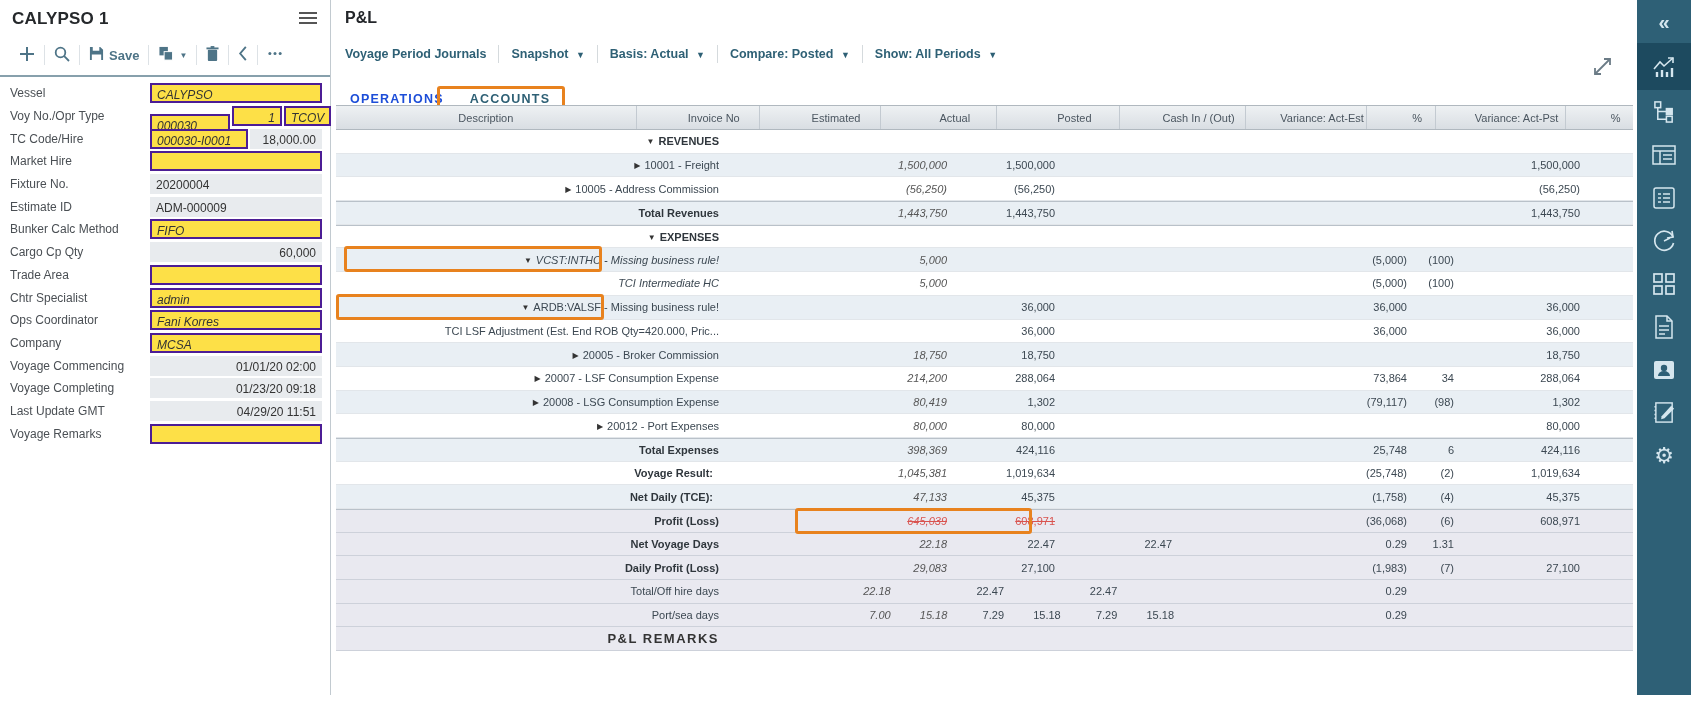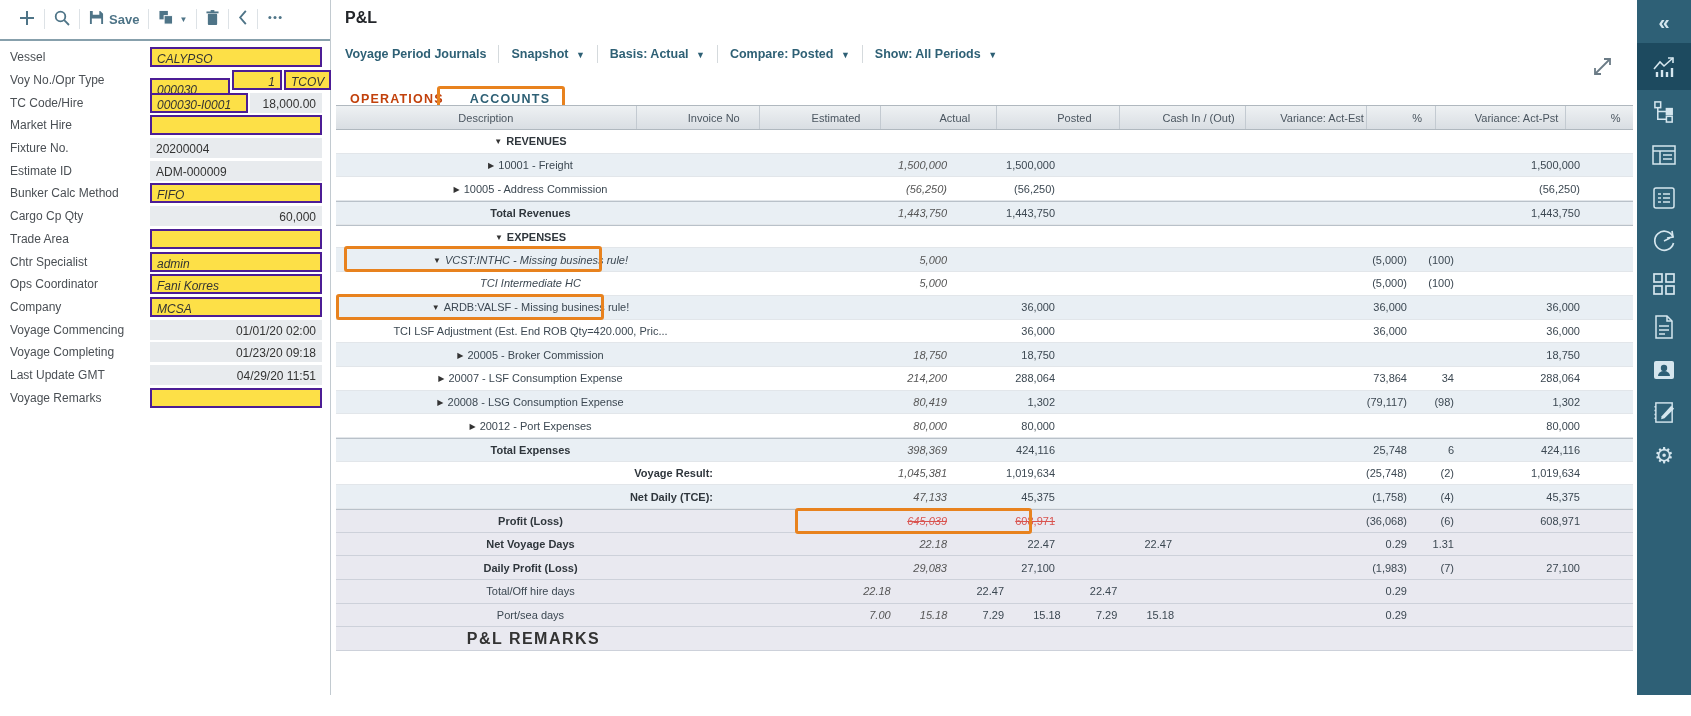--- a/index.html
+++ b/index.html
@@ -27,63 +27,75 @@
   
   .pnl-panel { position:absolute; left:331px; top:0; width:1306px; height:695px; background:#fff; }
   .pnl-title { position:absolute; left:14px; top:9px; font-size:16px; font-weight:bold; color:#23262a; }
   .collapse-icon { position:absolute; left:1258px; top:52px; width:28px; height:28px; cursor:pointer; }
   .pnl-toolbar { position:absolute; left:14px; top:42px; display:flex; align-items:center; height:24px; }
   .pnl-toolbar .plink { color:#2e6075; font-size:12.5px; font-weight:bold; padding:0 12px; cursor:pointer; white-space:nowrap; }
   .pnl-toolbar .plink:first-child { padding-left:0; }
   .pnl-toolbar .caret { font-size:9px; margin-left:4px; color:#2e6075; }
   .pnl-toolbar .sep { width:1px; height:18px; background:#d5dadd; }
   .tabs { position:absolute; left:19px; top:92px; display:flex; gap:26px; }
-  .tab { font-size:12.5px; letter-spacing:1.2px; font-weight:bold; color:#c2410c; padding-bottom:6px; cursor:pointer; }
+  .tab { font-size:12.5px; letter-spacing:1.2px; font-weight:bold; color:#1d4ed8; padding-bottom:6px; cursor:pointer; }
   .tab.active { color:#2e6075; border-bottom:4px solid #2e6075; }
   .tab-annotation { position:absolute; left:106px; top:86px; width:128px; height:44px; border:3px solid #e8821e; border-radius:3px; pointer-events:none; }
 
   
   .pnl-table { position:absolute; left:5px; top:105px; width:1297px; }
   .thead { display:flex; height:25px; background:linear-gradient(#eef1f3,#d9dee3); border-top:1px solid #b0b8bf; border-bottom:1px solid #b0b8bf;gap:32px; }
   .th { font-size:11px; color:#4b5660; text-align:center; line-height:24px; border-right:1px solid #c3cad1; overflow:hidden; white-space:nowrap; }
   .th:last-child { border-right:none; }
   .trow { position:relative; display:flex; height:23.7px; align-items:center; border-bottom:1px solid #e2e6ea; }
   .trow.bg-light { background:#e9eff4; }
   .trow.bg-white { background:#fff; }
   .trow.bg-gray { background:#e9e9f0; border-bottom:1px solid #cdd1da; }
   .trow.top-border { border-top:1px solid #b9c1c9; }
   .td { font-size:11px; color:#3c4852; text-align:right; padding-right:8px; overflow:hidden; white-space:nowrap; }
-  .td.desc { text-align:center; padding-left:6px; padding-right:4px; }
+  .td.desc { text-align:right; padding-left:6px; padding-right:4px; }
   .td.est { font-style:italic; color:#555; }
   .arrow { font-size:8px; color:#333; margin-right:4px; vertical-align:1px; }
   .ind1 { padding-left:14px; } .ind2 { padding-left:34px; }
   .bold { font-weight:bold; color:#2f363c; }
   .desc-right { text-align:right !important; padding-right:10px !important; font-weight:bold; color:#2f363c; }
   .strike { color:#d9534f !important; text-decoration:line-through; }
   .italic { font-style:italic; }
-  .remarks-label { font-size:16px; font-weight:bold; letter-spacing:1.5px; color:#333; padding-left:6px; }
+  .remarks-label { font-size:13px; font-weight:bold; letter-spacing:1.5px; color:#333; padding-left:6px; }
   .subcells { display:flex; }
   .subcell { width:56.7px; font-size:11px; color:#3c4852; text-align:right; padding-right:6px; white-space:nowrap; }
   .subcell.it { font-style:italic; color:#555; }
   .row-annotation { position:absolute; border:3px solid #e8821e; border-radius:3px; pointer-events:none; z-index:4; }
 
   
   .sidebar { position:absolute; left:1637px; top:0; width:54px; height:695px; background:#2e6076; display:flex; flex-direction:column; align-items:stretch; }
   .sb-item { height:43px; display:flex; align-items:center; justify-content:center; cursor:pointer; color:#d5e6ee; }
   .sb-item.active { background:#1d4a5f; height:47px; }
   .sb-item svg { display:block; }
   .gear-glyph { font-size:22px; color:#d5e6ee; line-height:1; }
   .chev-glyph { font-size:20px; color:#d5e6ee; font-weight:bold; line-height:1; }
 </style>
 </head>
 <body>
 
 <div class="screen">
 
   <aside class="left-panel">
+    <div class="lp-header">
+      <span class="lp-title">CALYPSO 1</span>
+      <span class="hamburger">
+        <svg width="20" height="16" viewBox="0 0 20 16">
+            <g stroke="#555" stroke-width="2">
+              <line x1="1" y1="3" x2="19" y2="3"></line>
+              <line x1="1" y1="8" x2="19" y2="8"></line>
+              <line x1="1" y1="13" x2="19" y2="13"></line>
+            </g>
+          </svg>
+      </span>
+    </div>
     <div class="lp-toolbar" id="lpToolbar">
         <span class="tbtn">
           <span><svg width="16" height="16" viewBox="0 0 16 16" stroke="#4e7487" stroke-width="2">
               <line x1="8" y1="1" x2="8" y2="15"></line>
               <line x1="1" y1="8" x2="15" y2="8"></line>
             </svg></span>
         </span>
         <span class="sep"></span>
         <span class="tbtn">
           <span><svg width="16" height="16" viewBox="0 0 16 16" fill="none" stroke="#4e7487" stroke-width="1.8">

